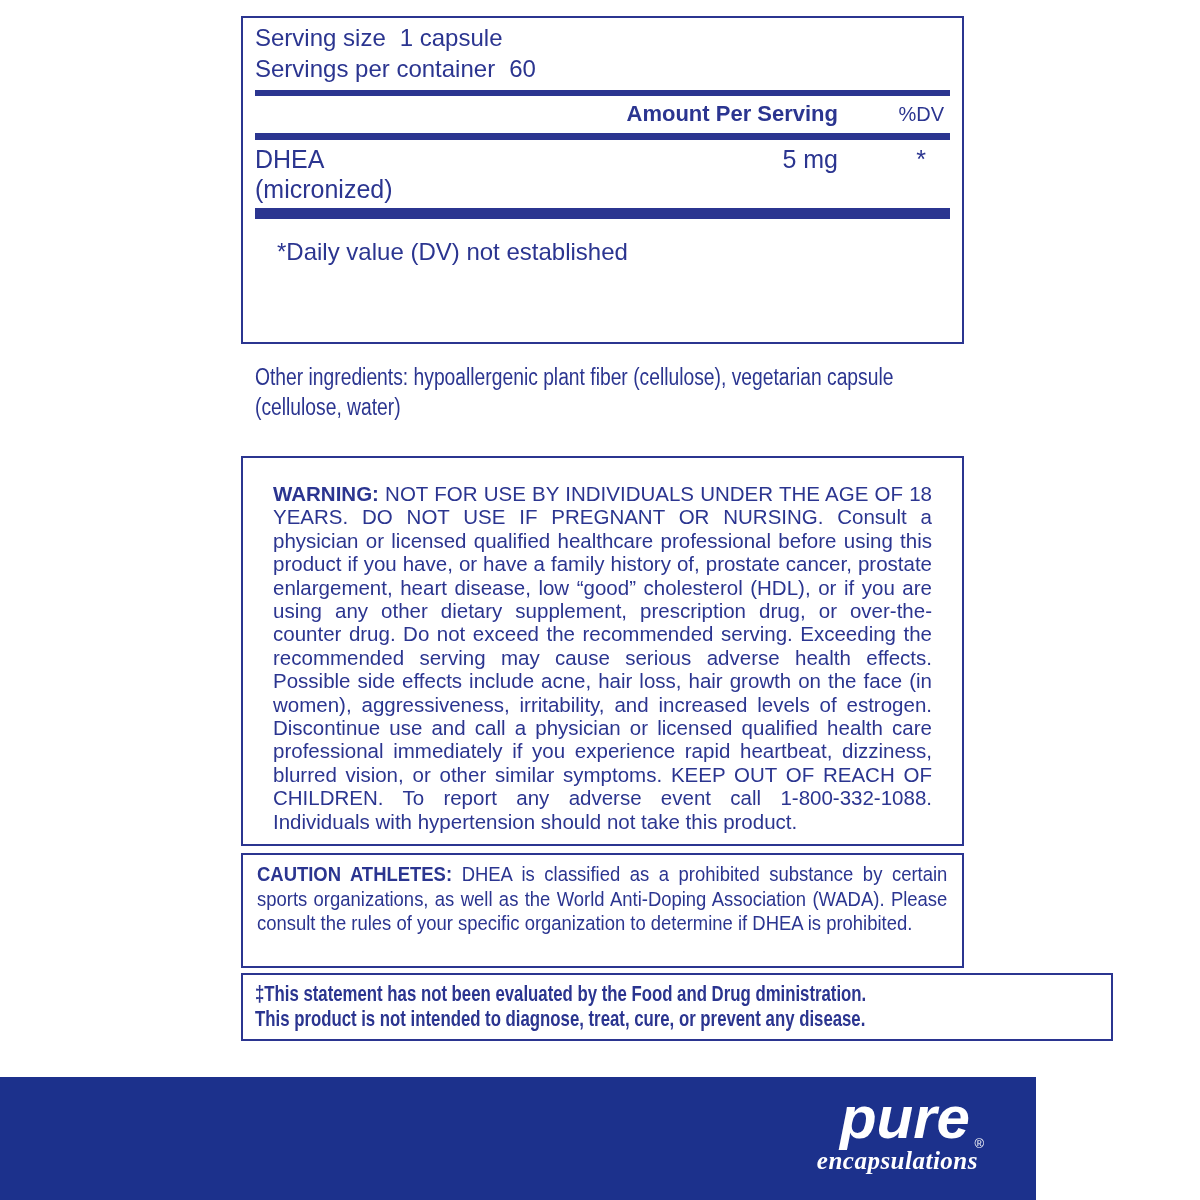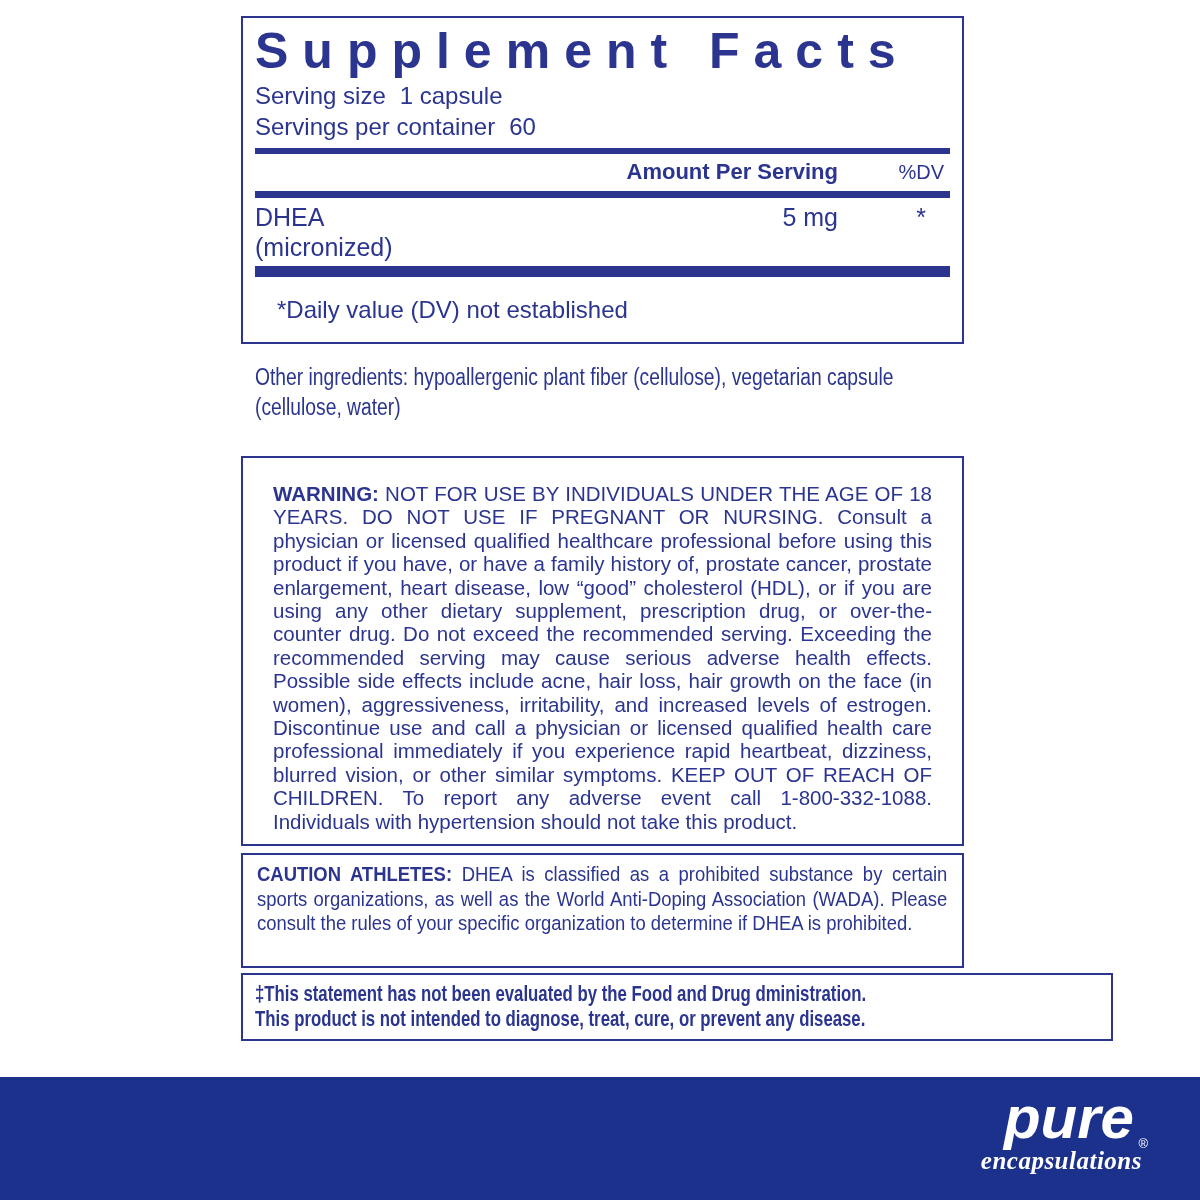--- a/index.html
+++ b/index.html
@@ -70,21 +70,21 @@
     position:absolute;left:241px;top:973px;width:872px;height:68px;
     border:2px solid var(--blue);padding:7px 12px;
   }
   .disclaimer-line{
     font-weight:bold;font-size:21.5px;line-height:25px;white-space:nowrap;
     transform:scaleX(0.78);transform-origin:0 50%;
   }
 
   
   .brand-footer{
-    position:absolute;left:0;top:1077px;width:1200px;height:123px;
+    position:absolute;left:0;top:1077px;width:1036px;height:123px;
     background:var(--footer-blue);
   }
   .logo{position:absolute;right:58px;top:16px;text-align:right;color:#ffffff;}
   .logo-pure{
     font-size:60px;font-weight:bold;font-style:italic;line-height:0.82;
     padding-right:8px;letter-spacing:0px;
   }
   .logo-encaps{
     font-family:"Liberation Serif","DejaVu Serif",serif;
     font-style:italic;font-weight:bold;font-size:25px;line-height:1;
@@ -93,21 +93,20 @@
   .logo-reg{
     position:absolute;right:-6px;top:44px;font-size:13px;line-height:1;
   }
 </style>
 </head>
 <body>
 
 <div class="canvas">
 
   <section class="facts-box">
-    <h1 class="facts-title">Supplement Facts</h1>
 
     <div class="serving-line">
       <span>Serving size</span><span class="val">1 capsule</span>
     </div>
     <div class="serving-line">
       <span>Servings per container</span><span class="val">60</span>
     </div>
 
     <div class="bar bar-a"></div>
 

